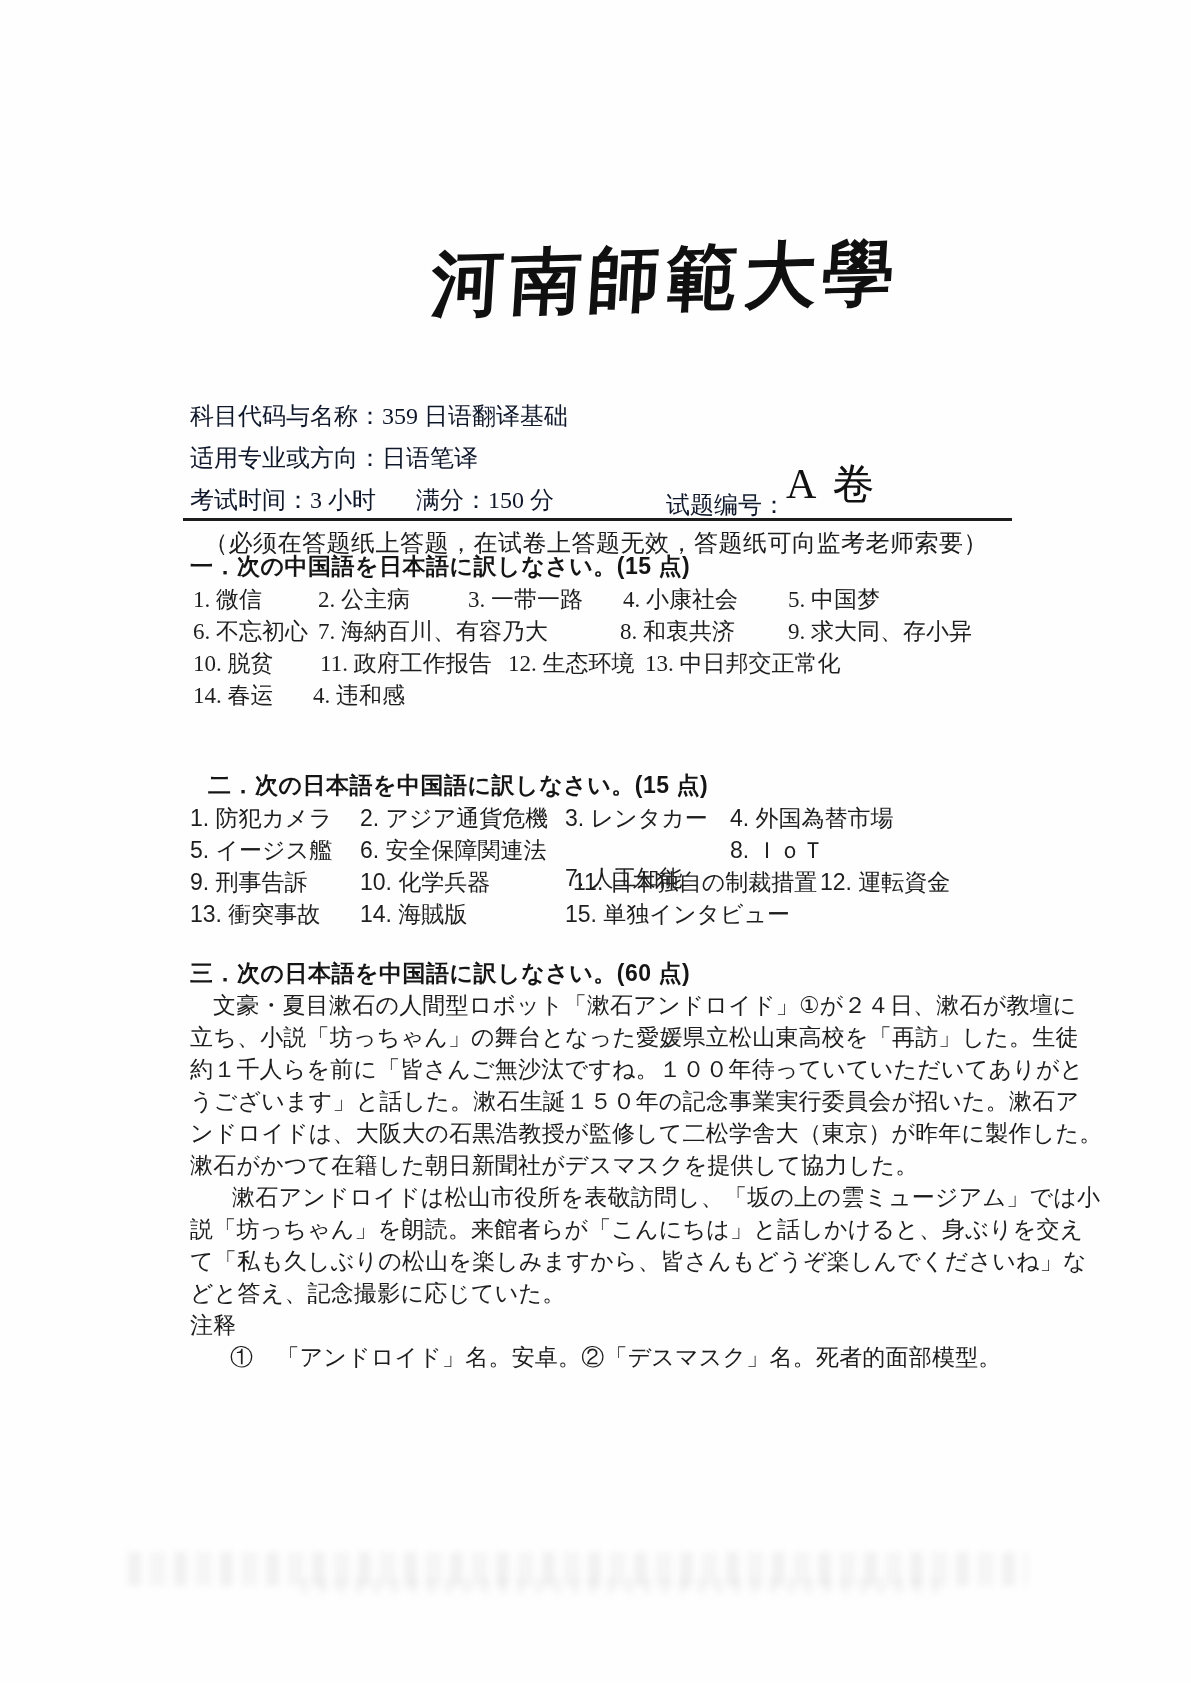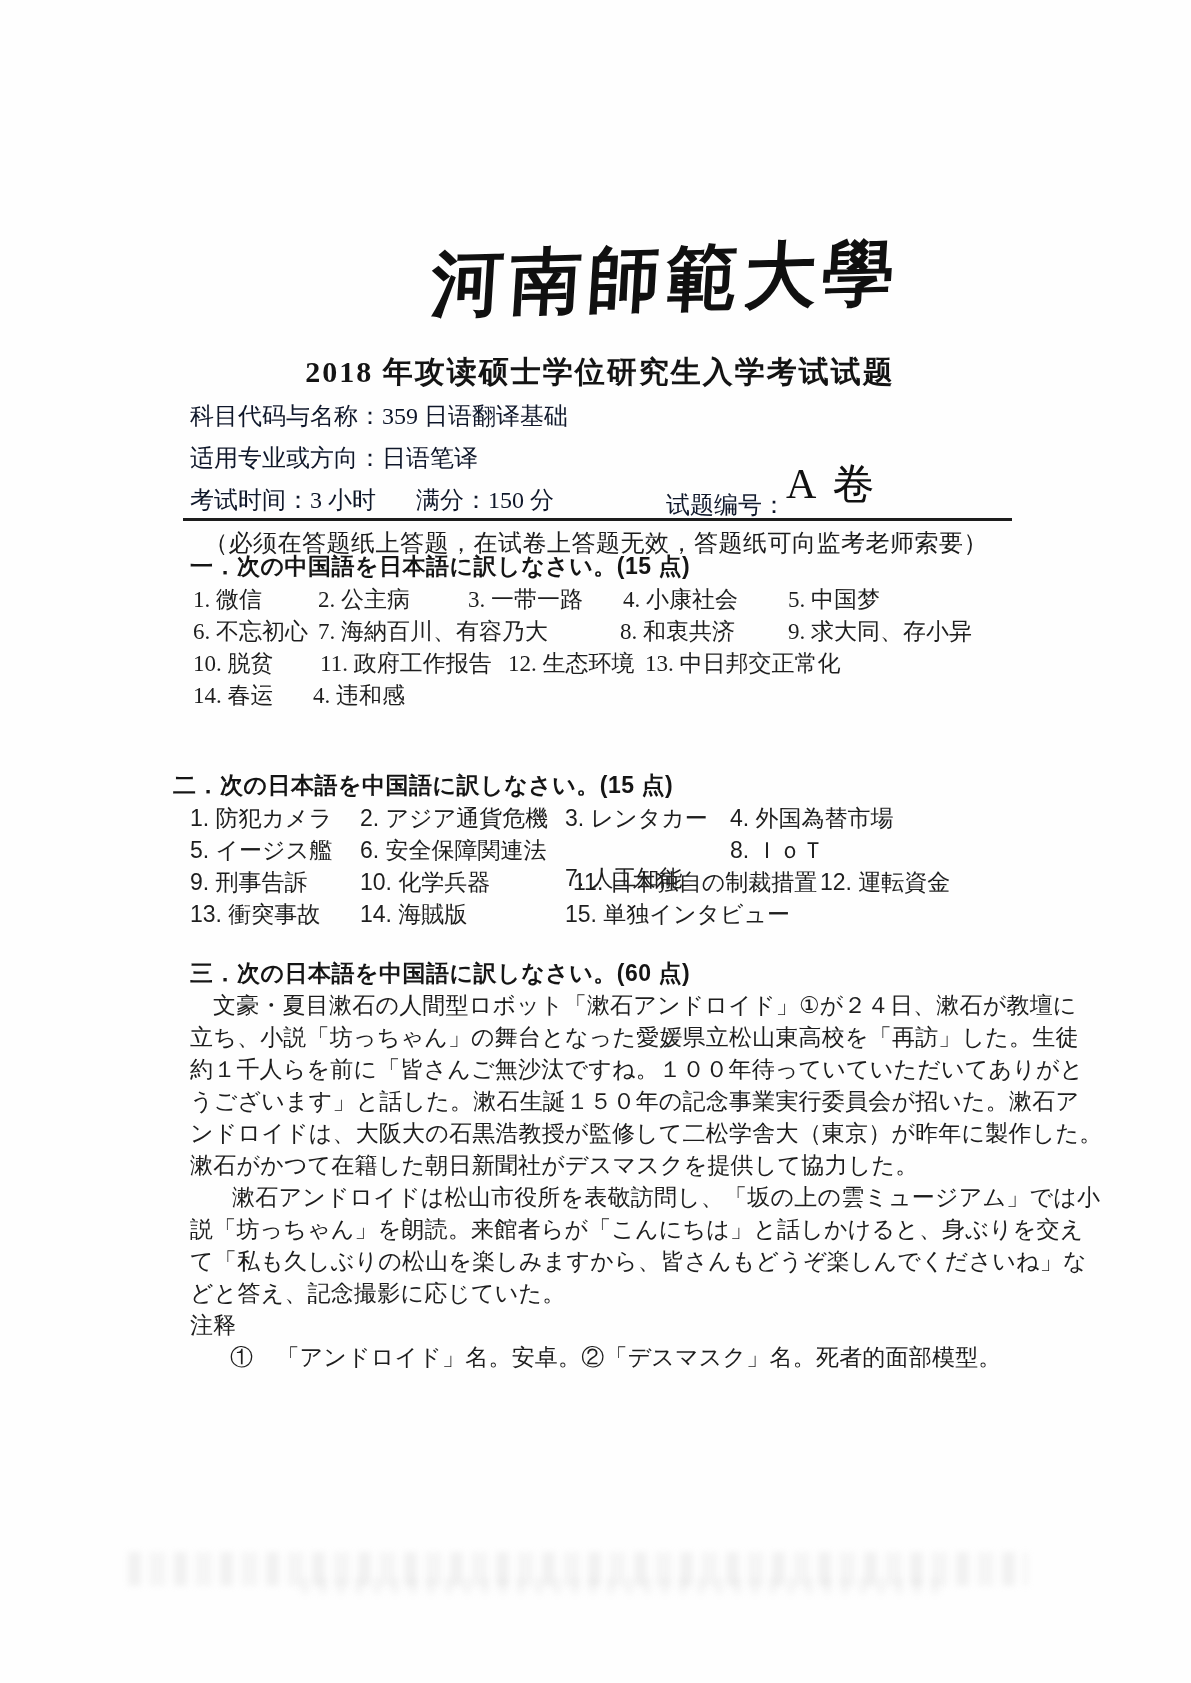--- a/index.html
+++ b/index.html
@@ -50,21 +50,20 @@
   }
 </style>
 </head>
 <body>
 
 <div class="page">
 
 
   <div class="calligraphy serif">河南師範大學</div>
 
-  <div class="title serif">2018 年攻读硕士学位研究生入学考试试题</div>
 
   <div class="abs meta serif" style="left:190px;top:400px;">
     <span>科目代码与名称：</span><span>359 日语翻译基础</span>
   </div>
   <div class="abs meta serif" style="left:190px;top:442px;">
     <span>适用专业或方向：</span><span>日语笔译</span>
   </div>
   <div class="abs meta serif" style="left:190px;top:484px;">
     <span>考试时间：</span><span>3 小时</span>
     <span style="display:inline-block;width:28px;"></span>
@@ -87,21 +86,21 @@
   <span class="item serif" style="left:318px;top:616px;">7. 海納百川、有容乃大</span>
   <span class="item serif" style="left:620px;top:616px;">8. 和衷共济</span>
   <span class="item serif" style="left:788px;top:616px;">9. 求大同、存小异</span>
   <span class="item serif" style="left:193px;top:648px;">10. 脱贫</span>
   <span class="item serif" style="left:320px;top:648px;">11. 政府工作报告</span>
   <span class="item serif" style="left:508px;top:648px;">12. 生态环境</span>
   <span class="item serif" style="left:645px;top:648px;">13. 中日邦交正常化</span>
   <span class="item serif" style="left:193px;top:680px;">14. 春运</span>
   <span class="item serif" style="left:313px;top:680px;">4. 违和感</span>
 
-  <div class="sec-heading sans" style="left:173px;top:770px;">二．次の日本語を中国語に訳しなさい。(15 点)</div>
+  <div class="sec-heading sans" style="left:208px;top:770px;">二．次の日本語を中国語に訳しなさい。(15 点)</div>
   <span class="item sans" style="left:190px;top:803px;">1.  防犯カメラ</span>
   <span class="item sans" style="left:360px;top:803px;">2.  アジア通貨危機</span>
   <span class="item sans" style="left:565px;top:803px;">3.  レンタカー</span>
   <span class="item sans" style="left:730px;top:803px;">4.  外国為替市場</span>
   <span class="item sans" style="left:190px;top:835px;">5.  イージス艦</span>
   <span class="item sans" style="left:360px;top:835px;">6.  安全保障関連法</span>
   <span class="item sans" style="left:565px;top:863px;">7.  人工知能</span>
   <span class="item sans" style="left:730px;top:835px;">8.  ＩｏＴ</span>
   <span class="item sans" style="left:190px;top:867px;">9.  刑事告訴</span>
   <span class="item sans" style="left:360px;top:867px;">10.  化学兵器</span>

